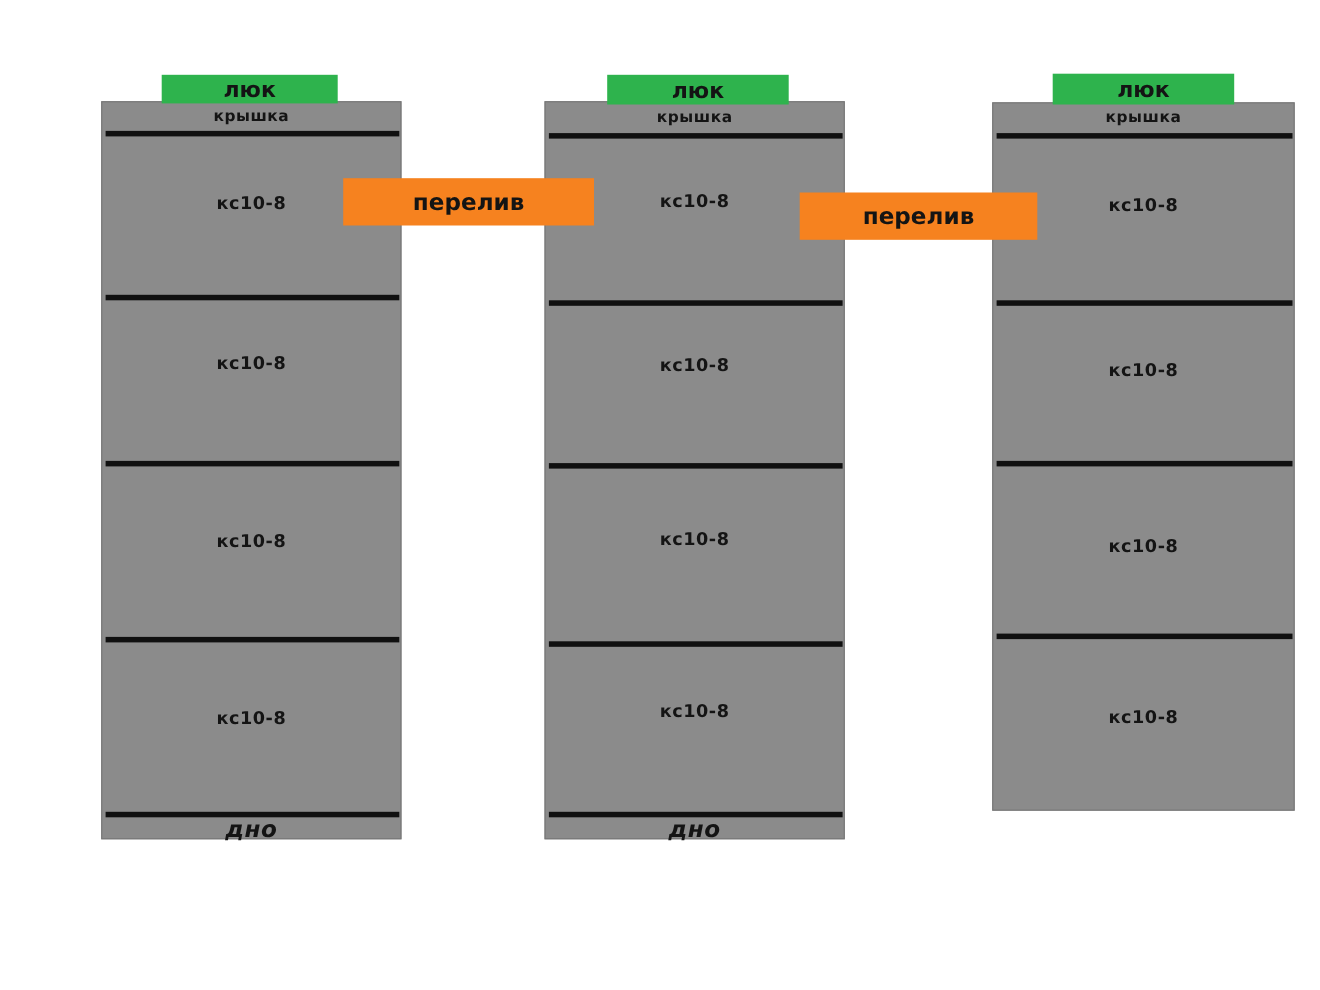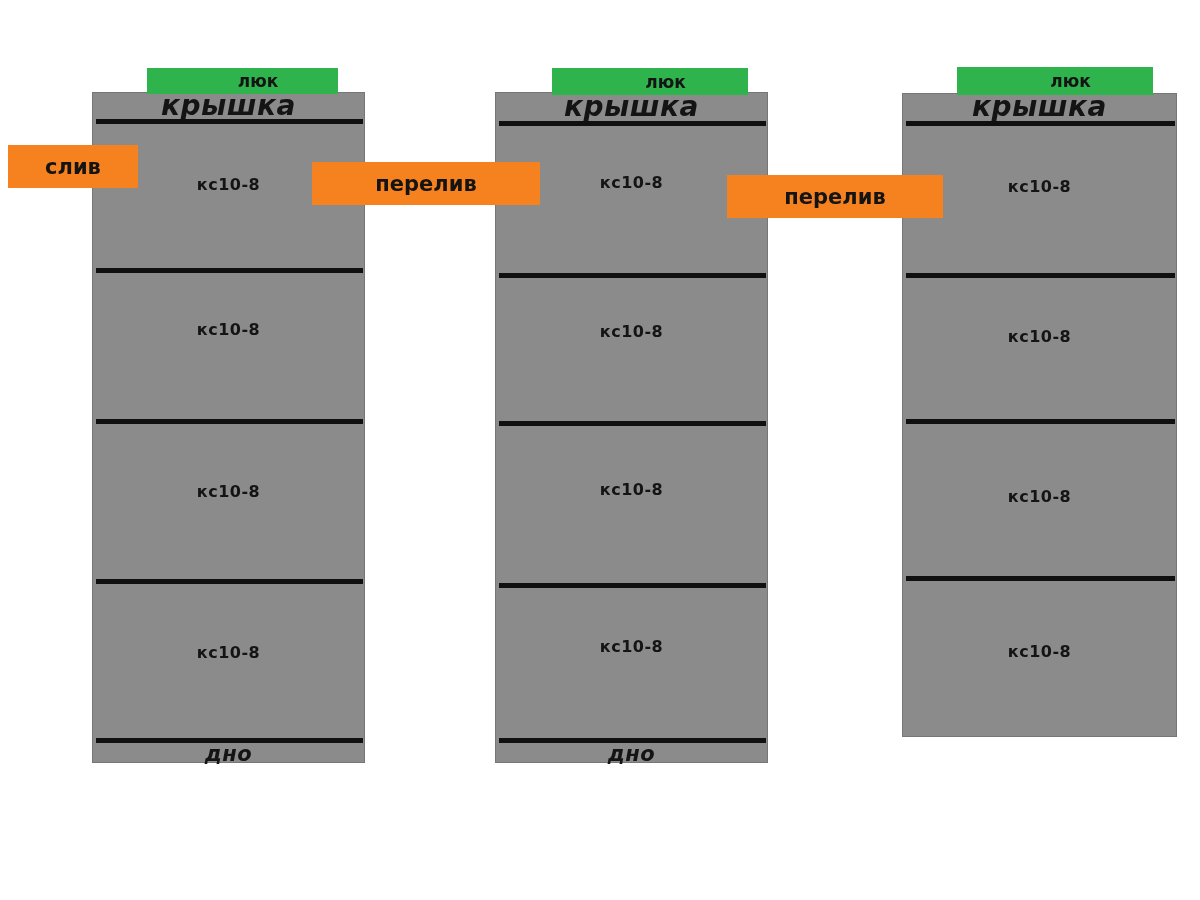--- a/index.html
+++ b/index.html
@@ -13,26 +13,26 @@
     border:1px solid #767676;box-sizing:border-box;z-index:1;
   }
   .divider{
     position:absolute;left:3px;right:1px;height:5px;
     background:var(--line-black,#101010);z-index:2;
   }
   .seg-label{
     position:absolute;left:0;right:0;text-align:center;
     font-size:16px;line-height:24px;letter-spacing:0.5px;
   }
-  .cover-label{font-size:28px;font-style:italic;}
+  .cover-label{font-size:14px;}
   .bottom-label{font-size:21px;font-style:italic;}
   .hatch{
     position:absolute;background:var(--hatch-green,#2eb34d);
     display:flex;align-items:center;justify-content:center;
-    font-size:17px;z-index:3;padding-left:31px;
+    font-size:20px;z-index:3;
   }
   .pipe{
     position:absolute;background:var(--label-orange,#f6821f);
     display:flex;align-items:center;justify-content:center;
     font-size:21px;z-index:4;
   }
 
   
   #tank1{left:92px;top:92px;width:273px;height:671px;}
   #tank2{left:495px;top:92px;width:273px;height:671px;}
@@ -113,17 +113,16 @@
     <div class="divider d3"></div>
     <div class="seg-label r3">кс10-8</div>
     <div class="divider d4"></div>
     <div class="seg-label r4">кс10-8</div>
   </div>
 
   <div class="hatch" id="hatch1">люк</div>
   <div class="hatch" id="hatch2">люк</div>
   <div class="hatch" id="hatch3">люк</div>
 
-  <div class="pipe" id="drain">слив</div>
   <div class="pipe" id="overflow1">перелив</div>
   <div class="pipe" id="overflow2">перелив</div>
 
 </div>
 
 </body></html>

